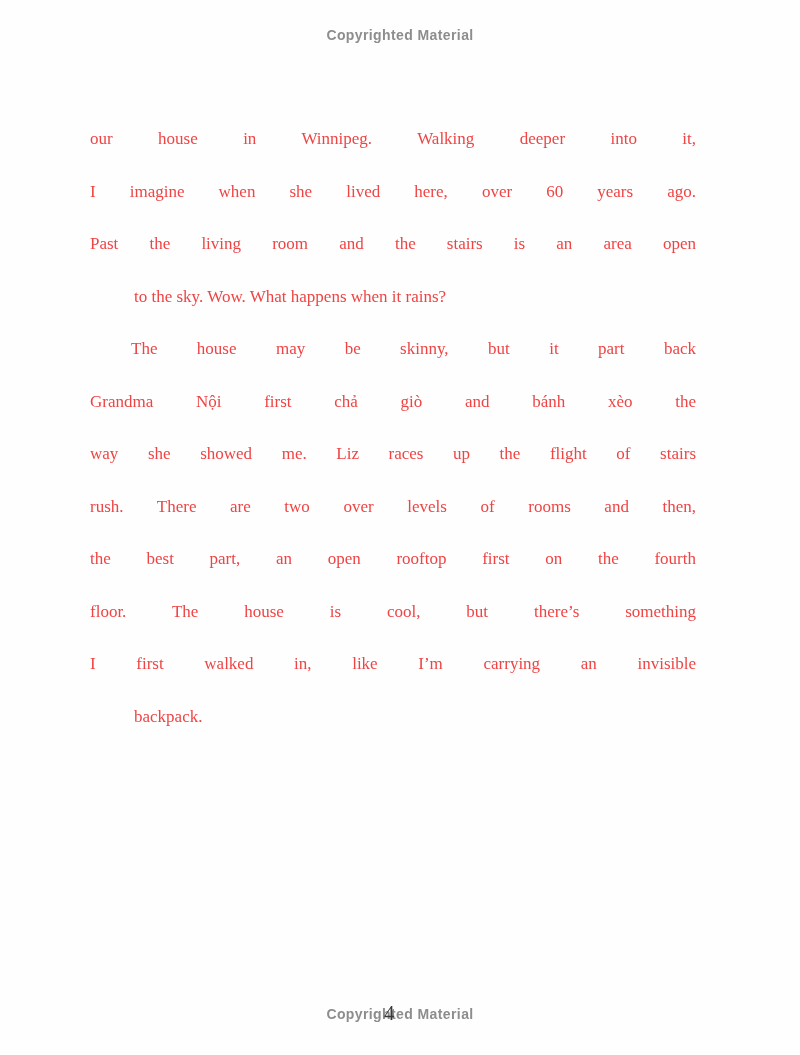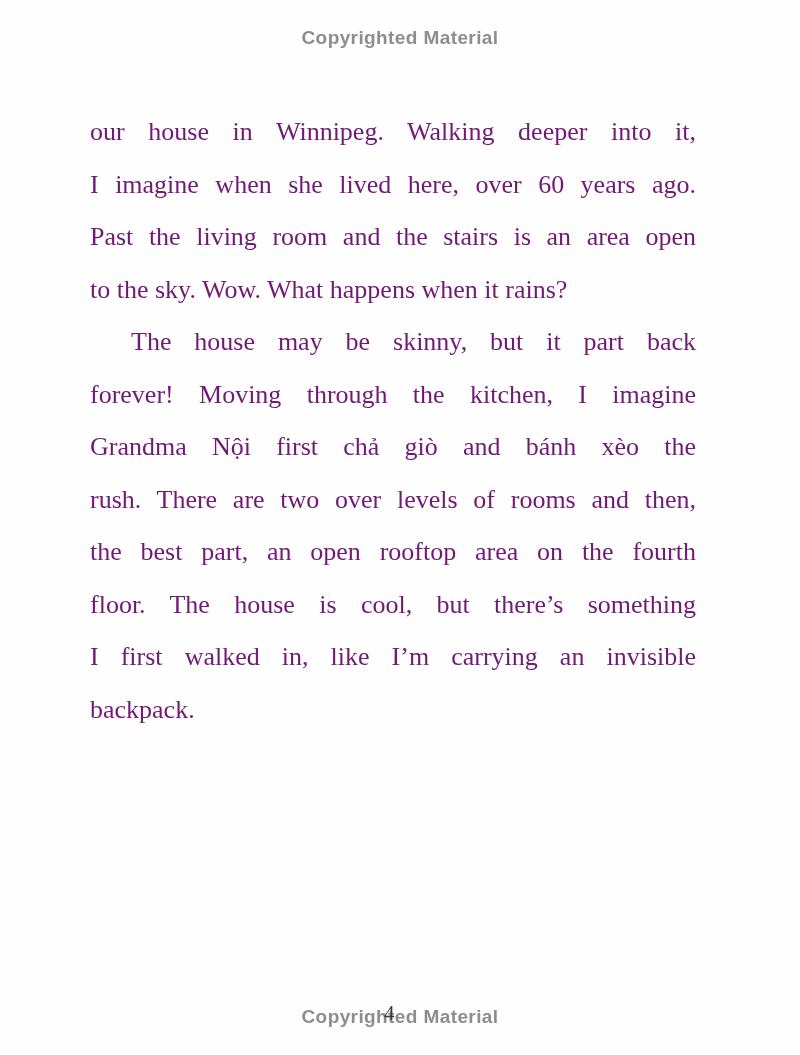--- a/index.html
+++ b/index.html
@@ -12,77 +12,78 @@
     overflow: hidden;
     font-family: "Liberation Serif", "DejaVu Serif", serif;
   }
   .copyright {
     position: absolute;
     left: 0;
     width: 800px;
     text-align: center;
     font-family: "Liberation Sans", "DejaVu Sans", sans-serif;
     font-weight: bold;
-    font-size: 19px;
+    font-size: 14px;
     letter-spacing: 0.4px;
     color: #8d8d8d;
   }
   .copyright-top { top: 27px; }
   .copyright-bottom { top: 1006px; }
   .page-number {
     position: absolute;
     left: 384px;
     top: 1001px;
     font-family: "Liberation Serif", "DejaVu Serif", serif;
     font-size: 21px;
     color: #3a3a3a;
     z-index: 2;
   }
   .text-block {
     position: absolute;
-    top: 106px;
+    top: 113px;
     left: 90px;
     width: 606px;
-    color: #701a75;
-    font-size: 26px;
+    color: #ef4444;
+    font-size: 17px;
   }
   .line {
     height: 52.5px;
     line-height: 52.5px;
     overflow: hidden;
     text-align: justify;
     text-align-last: justify;
     white-space: normal;
   }
   .line.para-end {
     text-align-last: left;
+    margin-left: 44px;
   }
   .line.indent {
     padding-left: 41px;
   }
 </style>
 </head>
 <body>
 
 <div class="book-page">
 
   <div class="copyright copyright-top">Copyrighted Material</div>
 
   <div class="text-block">
 
     <div class="line">our house in Winnipeg. Walking deeper into it,</div>
     <div class="line">I imagine when she lived here, over 60 years ago.</div>
     <div class="line">Past the living room and the stairs is an area open</div>
     <div class="line para-end">to the sky. Wow. What happens when it rains?</div>
 
     <div class="line indent">The house may be skinny, but it part back</div>
-    <div class="line">forever! Moving through the kitchen, I imagine</div>
     <div class="line">Grandma Nội first chả giò and bánh xèo the</div>
+    <div class="line">way she showed me. Liz races up the flight of stairs</div>
     <div class="line">rush. There are two over levels of rooms and then,</div>
-    <div class="line">the best part, an open rooftop area on the fourth</div>
+    <div class="line">the best part, an open rooftop first on the fourth</div>
     <div class="line">floor. The house is cool, but there’s something</div>
     <div class="line">I first walked in, like I’m carrying an invisible</div>
     <div class="line para-end">backpack.</div>
   </div>
 
   <div class="page-number">4</div>
 
   <div class="copyright copyright-bottom">Copyrighted Material</div>
 
 </div>

